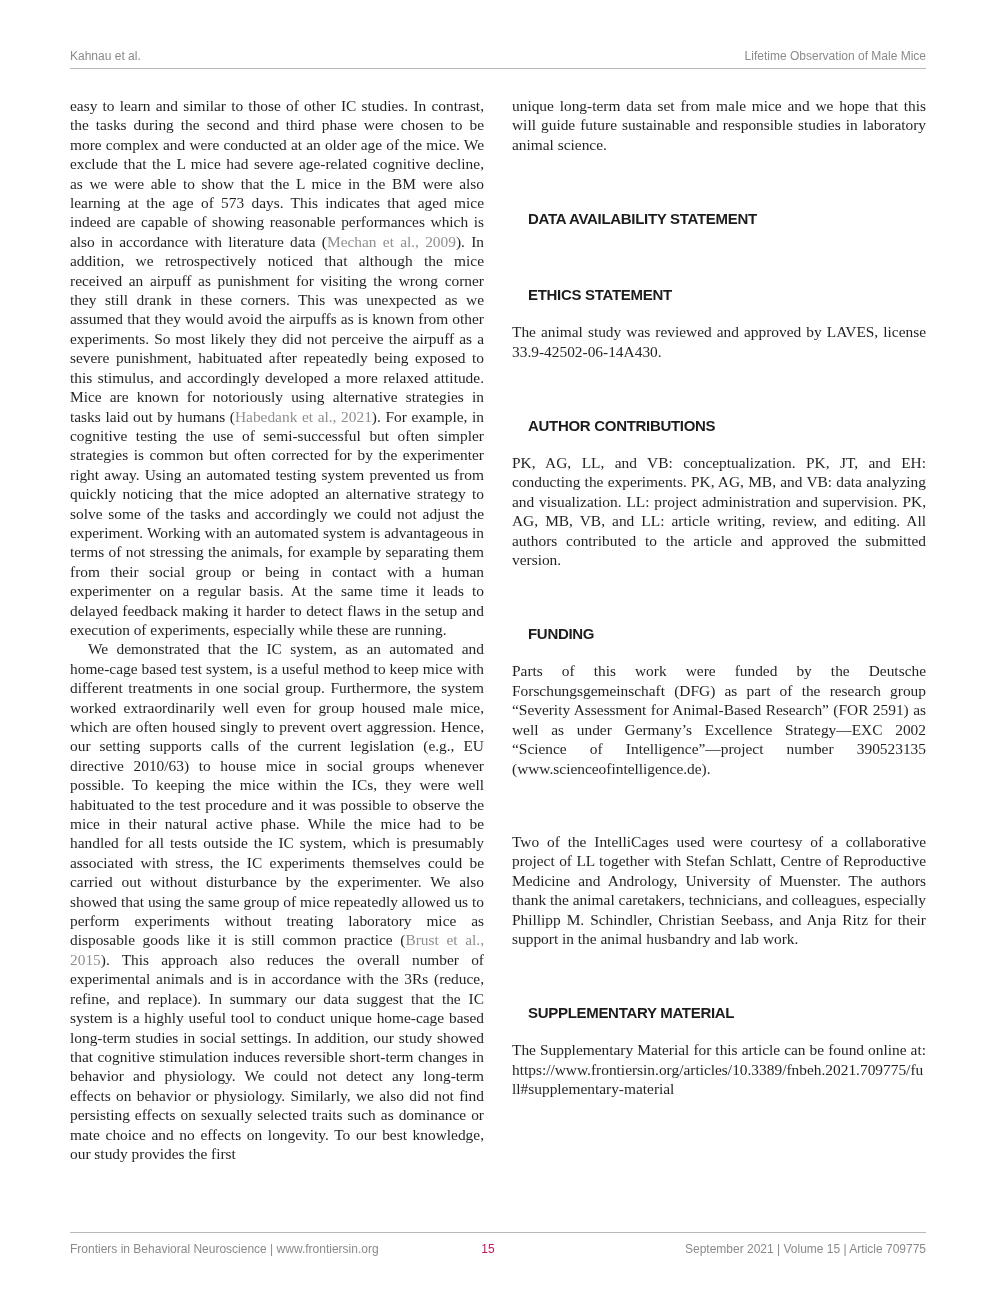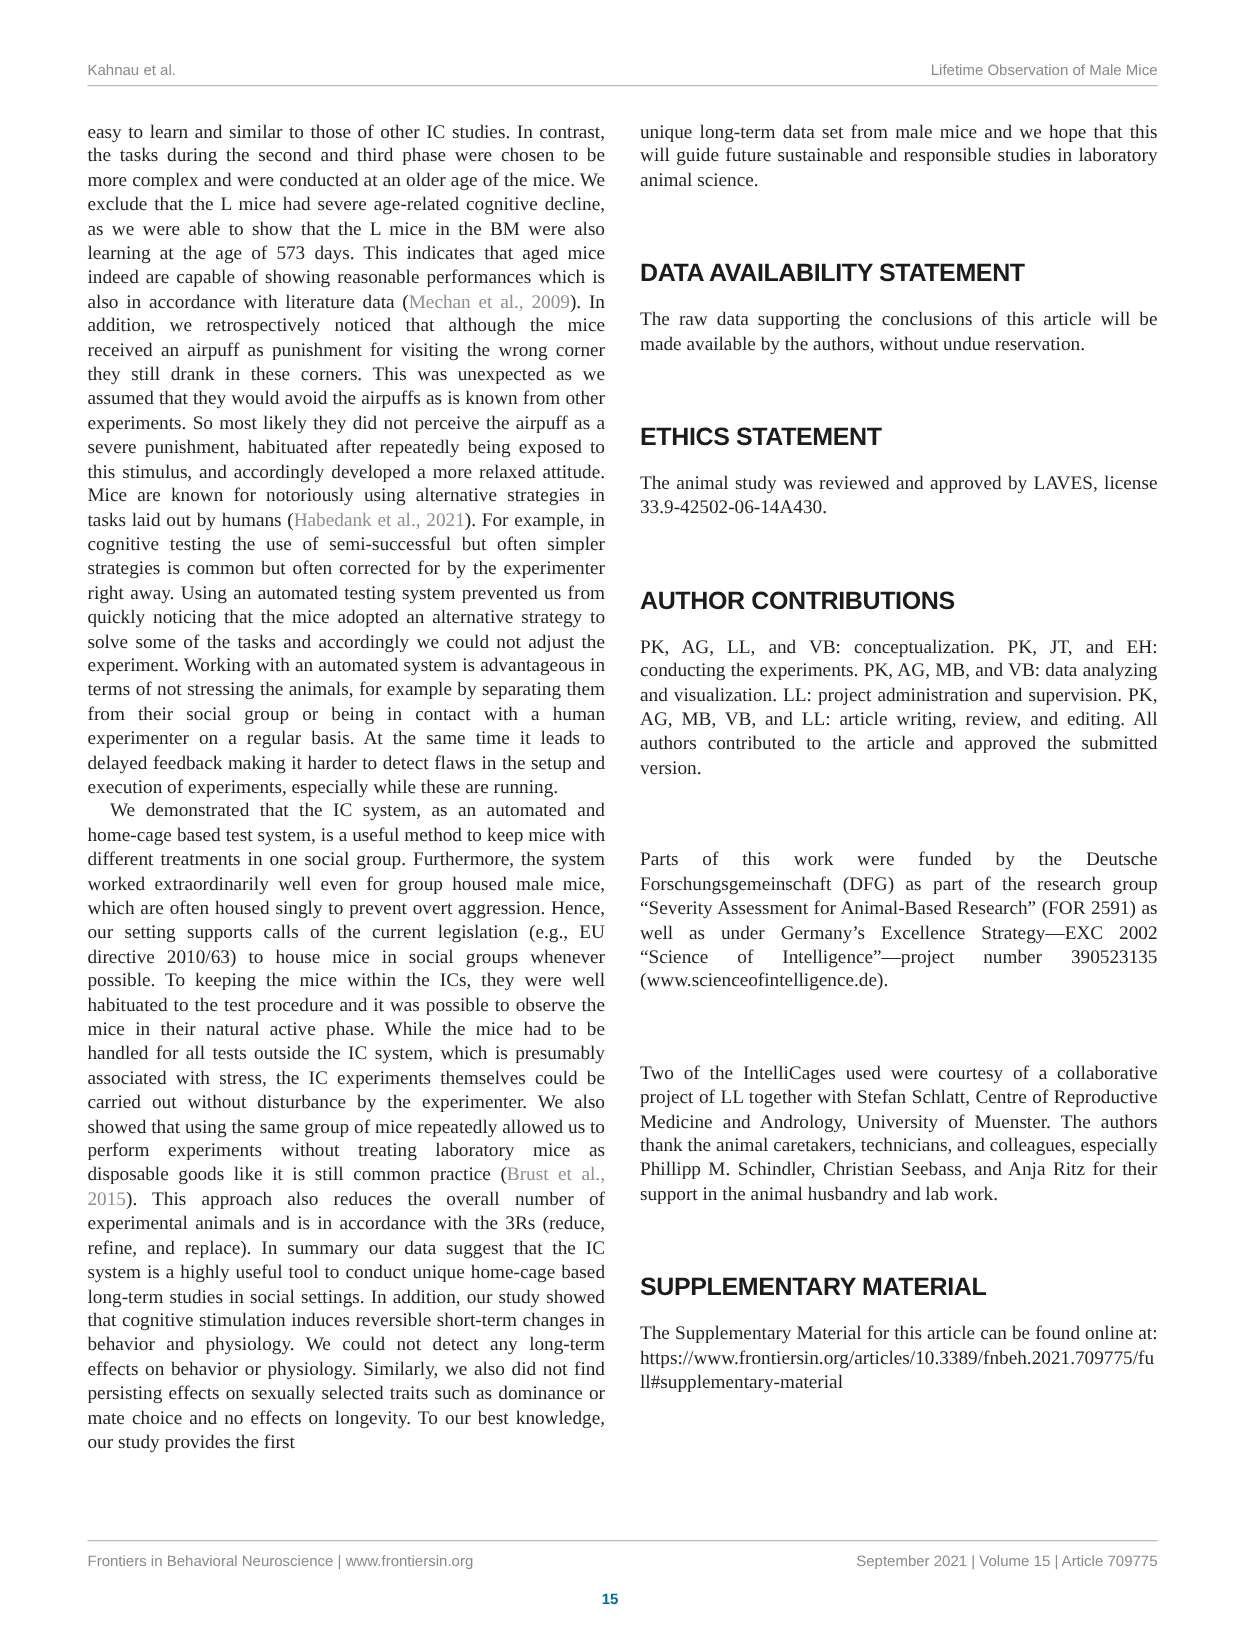--- a/index.html
+++ b/index.html
@@ -29,38 +29,38 @@
     width: 418px;
     font-size: 15.4px; line-height: 19.4px;
     text-align: justify;
   }
   .col p { margin: 0; }
   p.indent { text-indent: 18px; }
   .cite { color: #8f8f8f; }
   section { margin-top: 54px; }
   section h2 {
     font-family: "Liberation Sans", sans-serif;
-    font-weight: 700; font-size: 20px; line-height: 22px;
+    font-weight: 700; font-size: 15px; line-height: 22px;
     letter-spacing: -0.3px; color: #1c1c1c;
-    margin: 0; text-align: left;
+    margin: 16px; text-align: left;
   }
   section p { margin-top: 16px !important; }
   .url { word-break: break-all; }
   .foot-rule {
     position: absolute; top: 1232px; left: 70px; right: 74px;
     border-top: 1px solid #b9b9b9; height: 0;
   }
   .page-footer {
     position: absolute; top: 1242px; left: 70px; right: 74px;
     display: flex; align-items: flex-start;
     font-family: "Liberation Sans", sans-serif;
     font-size: 12px; color: #8a8a8a;
   }
   .page-footer .left  { flex: 1; text-align: left; }
-  .page-footer .num   { flex: 0 0 auto; color: #0369a1; font-weight: 700; margin-top: 30px; }
+  .page-footer .num   { flex: 0 0 auto; color: #be185d; font-weight: 400; }
   .page-footer .right { flex: 1; text-align: right; margin-left: 20px; }
 </style>
 </head>
 <body>
 
 <div class="running-head">
   <span>Kahnau et al.</span>
   <span>Lifetime Observation of Male Mice</span>
 </div>
 <div class="head-rule"></div>
@@ -70,34 +70,34 @@
   <div class="col">
     <p><span>easy to learn and similar to those of other IC studies. In contrast, the tasks during the second and third phase were chosen to be more complex and were conducted at an older age of the mice. We exclude that the L mice had severe age-related cognitive decline, as we were able to show that the L mice in the BM were also learning at the age of 573 days. This indicates that aged mice indeed are capable of showing reasonable performances which is also in accordance with literature data (</span><span class="cite">Mechan et al., 2009</span><span>). In addition, we retrospectively noticed that although the mice received an airpuff as punishment for visiting the wrong corner they still drank in these corners. This was unexpected as we assumed that they would avoid the airpuffs as is known from other experiments. So most likely they did not perceive the airpuff as a severe punishment, habituated after repeatedly being exposed to this stimulus, and accordingly developed a more relaxed attitude. Mice are known for notoriously using alternative strategies in tasks laid out by humans (</span><span class="cite">Habedank et al., 2021</span><span>). For example, in cognitive testing the use of semi-successful but often simpler strategies is common but often corrected for by the experimenter right away. Using an automated testing system prevented us from quickly noticing that the mice adopted an alternative strategy to solve some of the tasks and accordingly we could not adjust the experiment. Working with an automated system is advantageous in terms of not stressing the animals, for example by separating them from their social group or being in contact with a human experimenter on a regular basis. At the same time it leads to delayed feedback making it harder to detect flaws in the setup and execution of experiments, especially while these are running.</span></p>
     <p class="indent"><span>We demonstrated that the IC system, as an automated and home-cage based test system, is a useful method to keep mice with different treatments in one social group. Furthermore, the system worked extraordinarily well even for group housed male mice, which are often housed singly to prevent overt aggression. Hence, our setting supports calls of the current legislation (e.g., EU directive 2010/63) to house mice in social groups whenever possible. To keeping the mice within the ICs, they were well habituated to the test procedure and it was possible to observe the mice in their natural active phase. While the mice had to be handled for all tests outside the IC system, which is presumably associated with stress, the IC experiments themselves could be carried out without disturbance by the experimenter. We also showed that using the same group of mice repeatedly allowed us to perform experiments without treating laboratory mice as disposable goods like it is still common practice (</span><span class="cite">Brust et al., 2015</span><span>). This approach also reduces the overall number of experimental animals and is in accordance with the 3Rs (reduce, refine, and replace). In summary our data suggest that the IC system is a highly useful tool to conduct unique home-cage based long-term studies in social settings. In addition, our study showed that cognitive stimulation induces reversible short-term changes in behavior and physiology. We could not detect any long-term effects on behavior or physiology. Similarly, we also did not find persisting effects on sexually selected traits such as dominance or mate choice and no effects on longevity. To our best knowledge, our study provides the first</span></p>
   </div>
 
   <div class="col">
     <p>unique long-term data set from male mice and we hope that this will guide future sustainable and responsible studies in laboratory animal science.</p>
 
     <section>
       <h2>DATA AVAILABILITY STATEMENT</h2>
-      <p>The raw data supporting the conclusions of this article will be made available by the authors, without undue reservation.</p>
     </section>
 
     <section>
       <h2>ETHICS STATEMENT</h2>
       <p>The animal study was reviewed and approved by LAVES, license 33.9-42502-06-14A430.</p>
     </section>
 
     <section>
       <h2>AUTHOR CONTRIBUTIONS</h2>
       <p>PK, AG, LL, and VB: conceptualization. PK, JT, and EH: conducting the experiments. PK, AG, MB, and VB: data analyzing and visualization. LL: project administration and supervision. PK, AG, MB, VB, and LL: article writing, review, and editing. All authors contributed to the article and approved the submitted version.</p>
     </section>
 
     <section>
+      <h2>FUNDING</h2>
       <p>Parts of this work were funded by the Deutsche Forschungsgemeinschaft (DFG) as part of the research group “Severity Assessment for Animal-Based Research” (FOR 2591) as well as under Germany’s Excellence Strategy—EXC 2002 “Science of Intelligence”—project number 390523135 (www.scienceofintelligence.de).</p>
     </section>
 
     <section>
       <p>Two of the IntelliCages used were courtesy of a collaborative project of LL together with Stefan Schlatt, Centre of Reproductive Medicine and Andrology, University of Muenster. The authors thank the animal caretakers, technicians, and colleagues, especially Phillipp M. Schindler, Christian Seebass, and Anja Ritz for their support in the animal husbandry and lab work.</p>
     </section>
 
     <section>
       <h2>SUPPLEMENTARY MATERIAL</h2>
       <p><span>The Supplementary Material for this article can be found online at: </span><span class="url">https://www.frontiersin.org/articles/10.3389/fnbeh.2021.709775/full#supplementary-material</span></p>

